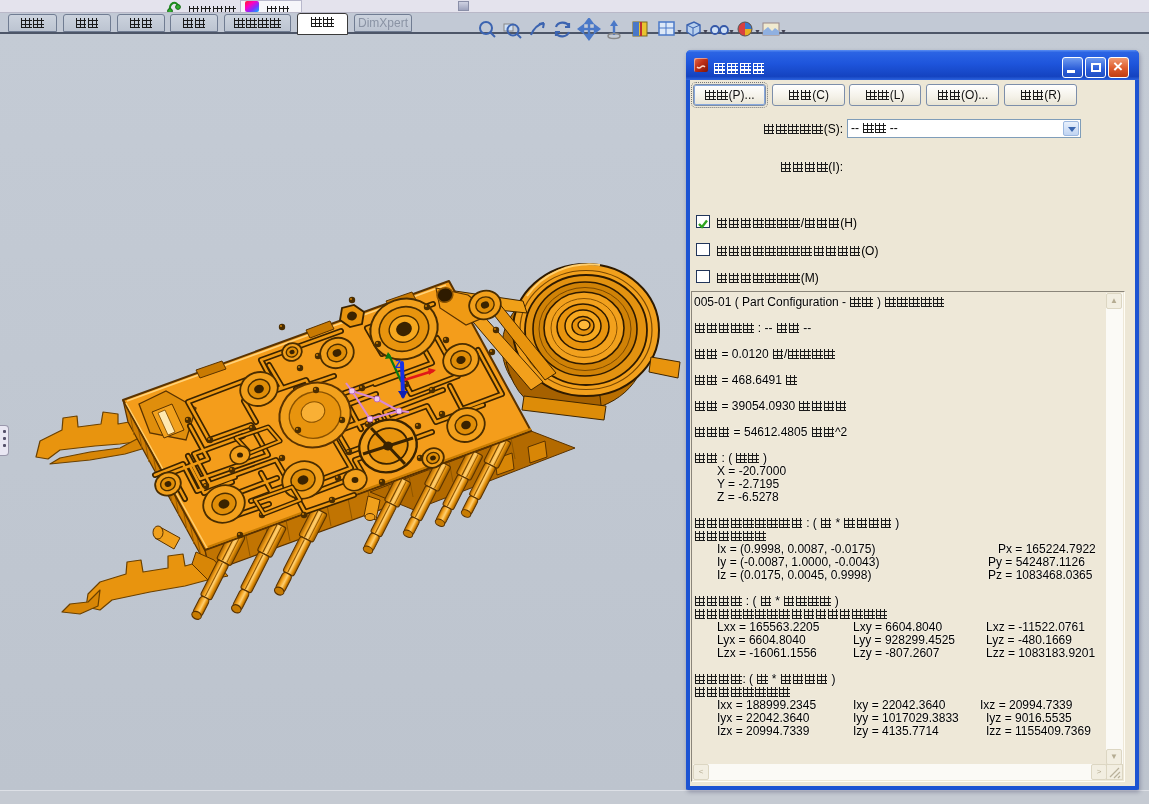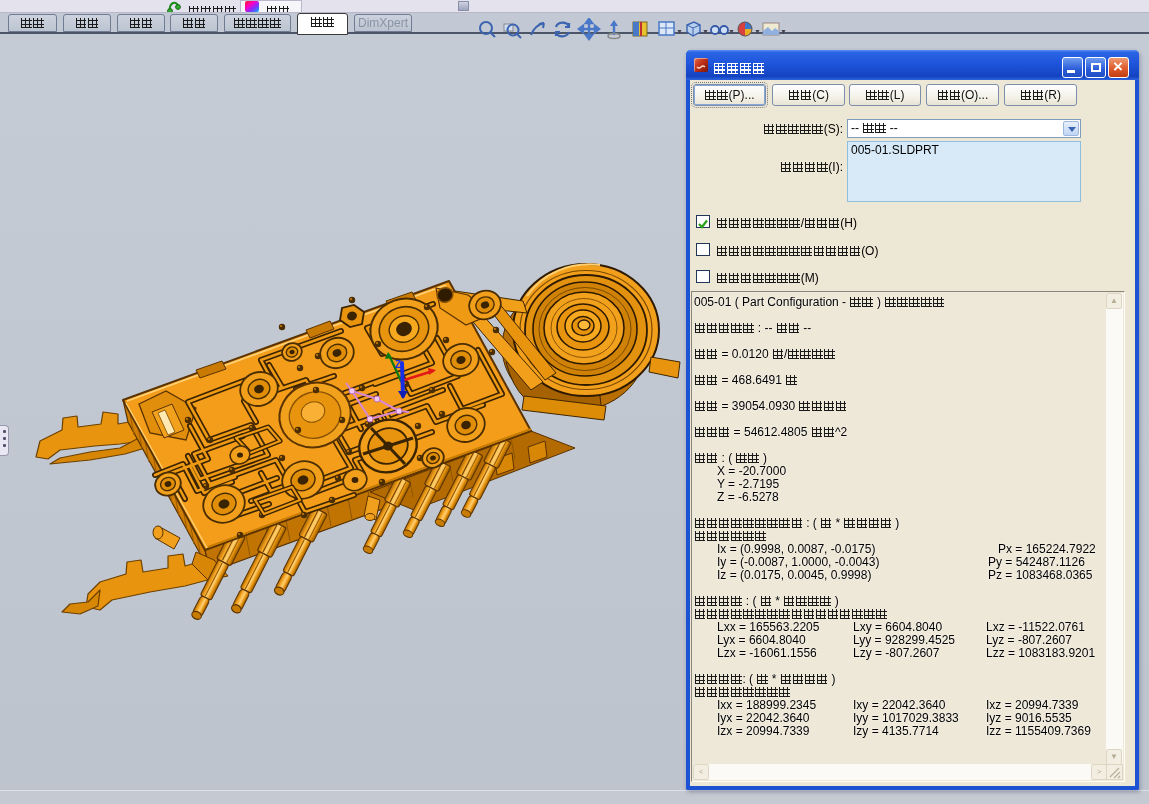--- a/index.html
+++ b/index.html
@@ -474,21 +474,20 @@
     </div>
 <span class="btn def" style="left:3px;top:34px;width:73px"><i class="c"></i><i class="c"></i>(P)...</span>
 <span class="btn" style="left:82px;top:34px;width:73px"><i class="c"></i><i class="c"></i>(C)</span>
 <span class="btn" style="left:159px;top:34px;width:72px"><i class="c"></i><i class="c"></i>(L)</span>
 <span class="btn" style="left:236px;top:34px;width:73px"><i class="c"></i><i class="c"></i>(O)...</span>
 <span class="btn" style="left:314px;top:34px;width:73px"><i class="c"></i><i class="c"></i>(R)</span>
 <div class="lbl" style="left:0;top:72px;width:153px"><i class="c"></i><i class="c"></i><i class="c"></i><i class="c"></i><i class="c"></i>(S):</div>
 <div id="combo">-- <i class="c"></i><i class="c"></i> --<span id="cbtn">
         <b></b>
       </span></div>
-<div id="list">005-01.SLDPRT</div>
 <div class="lbl" style="left:0;top:110px;width:153px"><i class="c"></i><i class="c"></i><i class="c"></i><i class="c"></i>(I):</div>
 <span class="cb" style="top:165px"><svg width="12" height="11" viewBox="0 0 12 11">
         <path d="M2 5 L5 8 L10 1.5" fill="none" stroke="#2ea41e" stroke-width="2.4"></path>
       </svg></span>
 <div class="row" style="top:166px"><i class="c"></i><i class="c"></i><i class="c"></i><i class="c"></i><i class="c"></i><i class="c"></i><i class="c"></i>/<i class="c"></i><i class="c"></i><i class="c"></i>(H)</div>
 <span class="cb" style="top:193px"></span>
 <div class="row" style="top:194px"><i class="c"></i><i class="c"></i><i class="c"></i><i class="c"></i><i class="c"></i><i class="c"></i><i class="c"></i><i class="c"></i><i class="c"></i><i class="c"></i><i class="c"></i><i class="c"></i>(O)</div>
 <span class="cb" style="top:220px"></span>
 <div class="row" style="top:221px"><i class="c"></i><i class="c"></i><i class="c"></i><i class="c"></i><i class="c"></i><i class="c"></i><i class="c"></i>(M)</div>
 <div id="res">
@@ -515,20 +514,20 @@
 <div class="ln" style="left:27px;top:428px">Y = -2.7195</div>
 <div class="ln" style="left:27px;top:441px">Z = -6.5278</div>
 <div class="ln" style="left:4px;top:467px"><i class="c"></i><i class="c"></i><i class="c"></i><i class="c"></i><i class="c"></i><i class="c"></i><i class="c"></i><i class="c"></i><i class="c"></i> : ( <i class="c"></i> * <i class="c"></i><i class="c"></i><i class="c"></i><i class="c"></i> )</div>
 <div class="ln" style="left:4px;top:480px"><i class="c"></i><i class="c"></i><i class="c"></i><i class="c"></i><i class="c"></i><i class="c"></i></div>
 <div class="ln" style="left:27px;top:493px">Ix = (0.9998, 0.0087, -0.0175)<span style="left:281px">Px = 165224.7922</span></div>
 <div class="ln" style="left:27px;top:506px">Iy = (-0.0087, 1.0000, -0.0043)<span style="left:271px">Py = 542487.1126</span></div>
 <div class="ln" style="left:27px;top:519px">Iz = (0.0175, 0.0045, 0.9998)<span style="left:271px">Pz = 1083468.0365</span></div>
 <div class="ln" style="left:4px;top:545px"><i class="c"></i><i class="c"></i><i class="c"></i><i class="c"></i> : ( <i class="c"></i> * <i class="c"></i><i class="c"></i><i class="c"></i><i class="c"></i> )</div>
 <div class="ln" style="left:4px;top:558px"><i class="c"></i><i class="c"></i><i class="c"></i><i class="c"></i><i class="c"></i><i class="c"></i><i class="c"></i><i class="c"></i><i class="c"></i><i class="c"></i><i class="c"></i><i class="c"></i><i class="c"></i><i class="c"></i><i class="c"></i><i class="c"></i></div>
 <div class="ln" style="left:27px;top:571px">Lxx = 165563.2205<span style="left:136px">Lxy = 6604.8040</span><span style="left:269px">Lxz = -11522.0761</span></div>
-<div class="ln" style="left:27px;top:584px">Lyx = 6604.8040<span style="left:136px">Lyy = 928299.4525</span><span style="left:269px">Lyz = -807.2607</span></div>
+<div class="ln" style="left:27px;top:584px">Lyx = 6604.8040<span style="left:136px">Lyy = 928299.4525</span><span style="left:269px">Lyz = -480.1669</span></div>
 <div class="ln" style="left:27px;top:597px">Lzx = -16061.1556<span style="left:136px">Lzy = -807.2607</span><span style="left:269px">Lzz = 1083183.9201</span></div>
 <div class="ln" style="left:4px;top:623px"><i class="c"></i><i class="c"></i><i class="c"></i><i class="c"></i>: ( <i class="c"></i> * <i class="c"></i><i class="c"></i><i class="c"></i><i class="c"></i> )</div>
 <div class="ln" style="left:4px;top:636px"><i class="c"></i><i class="c"></i><i class="c"></i><i class="c"></i><i class="c"></i><i class="c"></i><i class="c"></i><i class="c"></i></div>
-<div class="ln" style="left:27px;top:649px">Ixx = 188999.2345<span style="left:136px">Ixy = 22042.3640</span><span style="left:269px">Ixz = 20994.7339</span></div>
+<div class="ln" style="left:27px;top:649px">Ixx = 188999.2345<span style="left:136px">Ixy = 22042.3640</span><span style="left:263px">Ixz = 20994.7339</span></div>
 <div class="ln" style="left:27px;top:662px">Iyx = 22042.3640<span style="left:136px">Iyy = 1017029.3833</span><span style="left:269px">Iyz = 9016.5535</span></div>
 <div class="ln" style="left:27px;top:675px">Izx = 20994.7339<span style="left:136px">Izy = 4135.7714</span><span style="left:269px">Izz = 1155409.7369</span></div>
 </div>
 
 </body></html>

